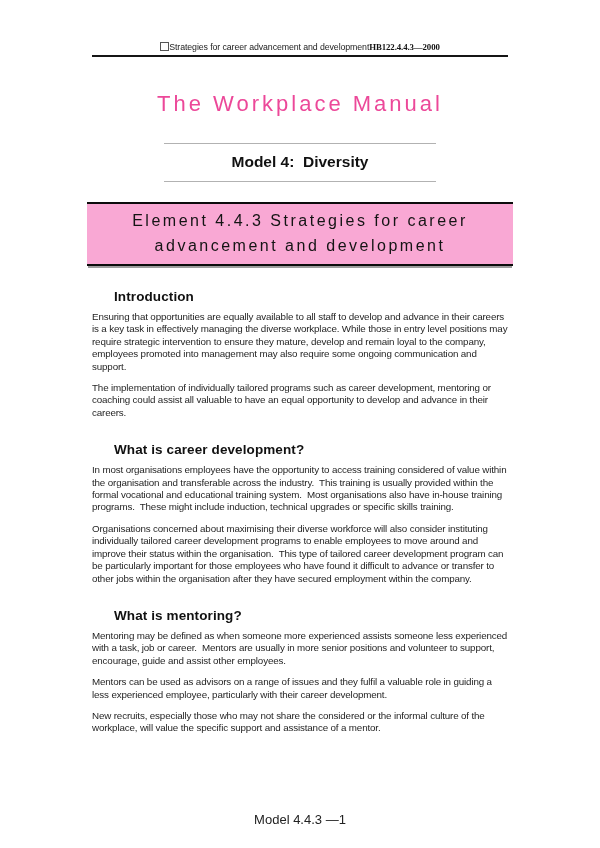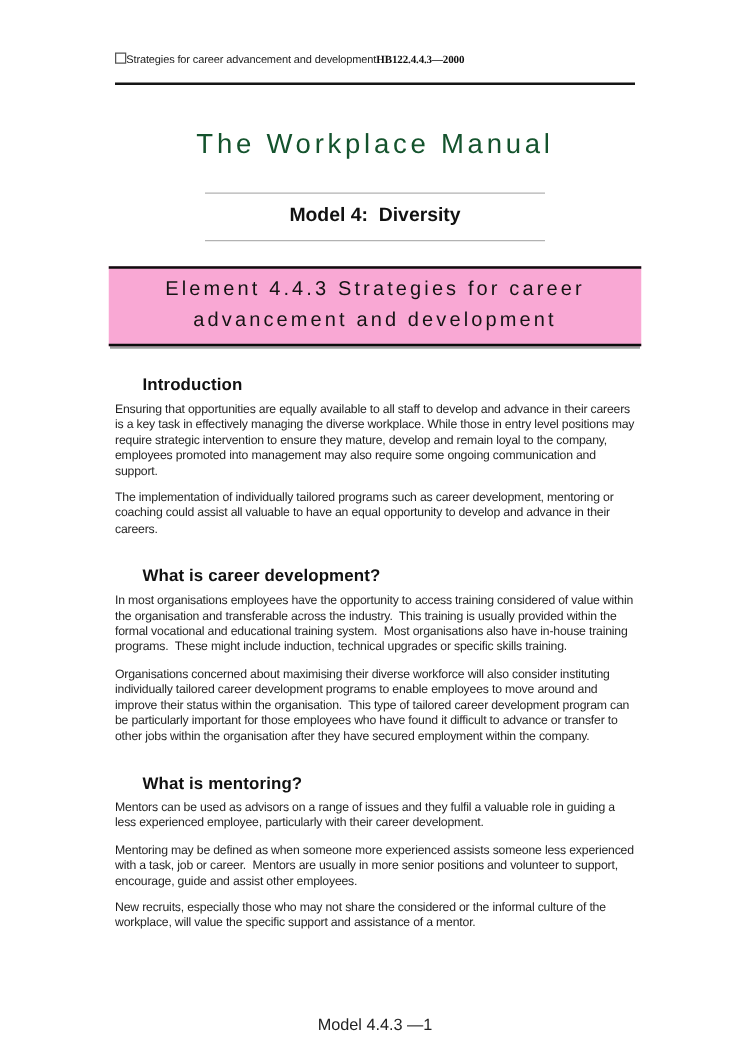--- a/index.html
+++ b/index.html
@@ -14,24 +14,24 @@
   }
   .content {
     position: absolute;
     left: 92px;
     width: 416px;
     top: 42px;
   }
   
   .doc-header {
     display: flex;
-    justify-content: flex-start;
+    justify-content: center;
     align-items: flex-end;
     border-bottom: 2px solid #151515;
-    padding-bottom: 14px;
+    padding-bottom: 3px;
     font-size: 8.8px;
     letter-spacing: -0.1px;
     color: #222;
   }
   .checkbox-glyph {
     display: inline-block;
     width: 7px;
     height: 7px;
     border: 1px solid #555;
     vertical-align: -1px;
@@ -39,21 +39,21 @@
     background: #fff;
   }
   .doc-header .code { font-weight: bold; color: #111; font-family: Liberation Serif, serif; }
   
   .doc-title {
     margin-top: 34px;
     text-align: center;
     font-size: 22px;
     font-weight: 400;
     letter-spacing: 3px;
-    color: #14532d;
+    color: #ec4899;
   }
   
   .model-block {
     width: 272px;
     margin: 26px auto 0 auto;
     text-align: center;
   }
   .model-rule {
     border: none;
     border-top: 1px solid #b2b2b2;
@@ -142,21 +142,21 @@
     </div>
 
     <div>
       <div class="section-heading">What is career development?</div>
       <p class="body-para">In most organisations employees have the opportunity to access training considered of value within the organisation and transferable across the industry.  This training is usually provided within the formal vocational and educational training system.  Most organisations also have in-house training programs.  These might include induction, technical upgrades or specific skills training.</p>
       <p class="body-para">Organisations concerned about maximising their diverse workforce will also consider instituting individually tailored career development programs to enable employees to move around and improve their status within the organisation.  This type of tailored career development program can be particularly important for those employees who have found it difficult to advance or transfer to other jobs within the organisation after they have secured employment within the company.</p>
     </div>
 
     <div>
       <div class="section-heading">What is mentoring?</div>
+      <p class="body-para">Mentoring may be defined as when someone more experienced assists someone less experienced with a task, job or career.  Mentors are usually in more senior positions and volunteer to support, encourage, guide and assist other employees.</p>
       <p class="body-para">Mentors can be used as advisors on a range of issues and they fulfil a valuable role in guiding a less experienced employee, particularly with their career development.</p>
-      <p class="body-para">Mentoring may be defined as when someone more experienced assists someone less experienced with a task, job or career.  Mentors are usually in more senior positions and volunteer to support, encourage, guide and assist other employees.</p>
       <p class="body-para">New recruits, especially those who may not share the considered or the informal culture of the workplace, will value the specific support and assistance of a mentor.</p>
     </div>
 
   </div>
 
   <div class="doc-footer">Model 4.4.3 —1</div>
 </div>
 
 </body></html>

